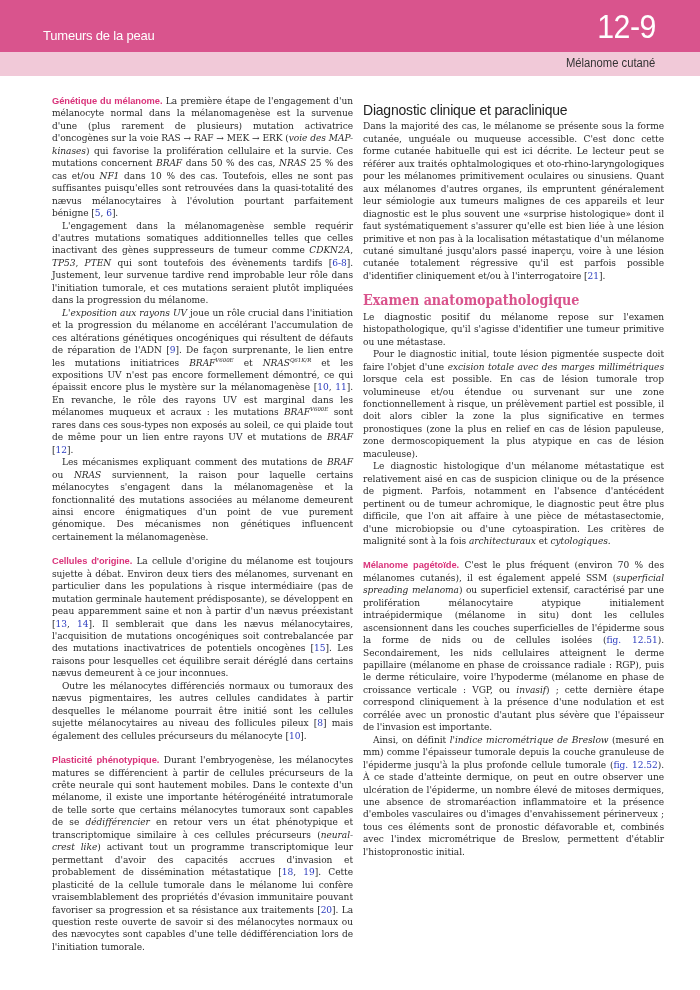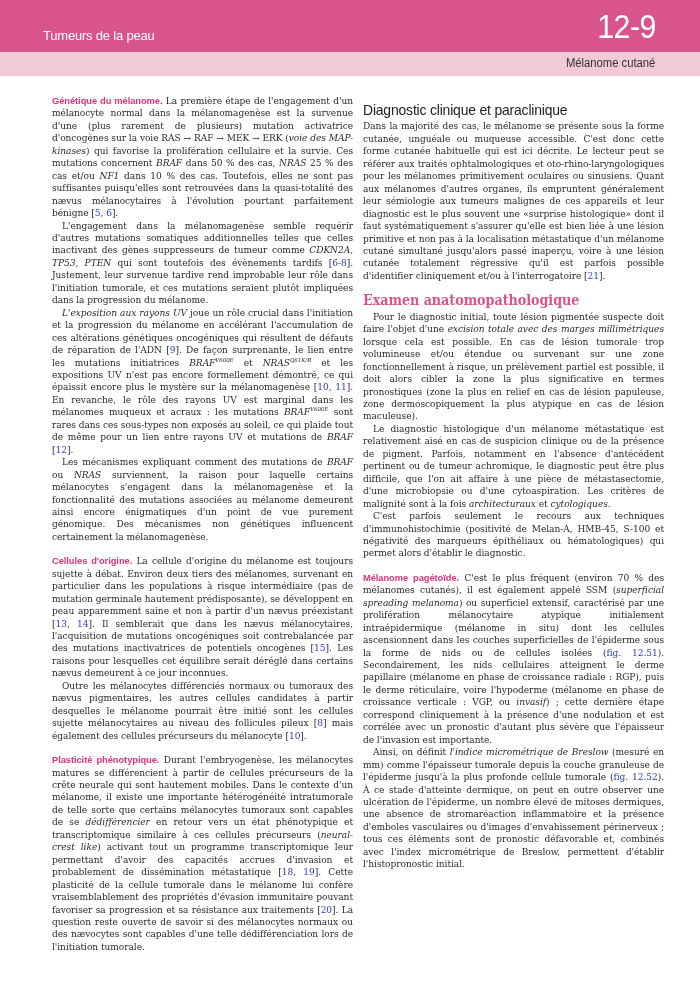--- a/index.html
+++ b/index.html
@@ -75,21 +75,21 @@
   <p><span>Outre les mélanocytes différenciés normaux ou tumoraux des nævus pigmentaires, les autres cellules candidates à partir desquelles le mélanome pourrait être initié sont les cellules sujette mélanocytaires au niveau des follicules pileux [</span><a class="ref">8</a><span>] mais également des cellules précurseurs du mélanocyte [</span><a class="ref">10</a><span>].</span></p>
 
   <p class="noindent gap"><span class="lead">Plasticité phénotypique.</span><span> Durant l'embryogenèse, les mélanocytes matures se différencient à partir de cellules précurseurs de la crête neurale qui sont hautement mobiles. Dans le contexte d'un mélanome, il existe une importante hétérogénéité intratumorale de telle sorte que certains mélanocytes tumoraux sont capables de se </span><i>dédifférencier</i><span> en retour vers un état phénotypique et transcriptomique similaire à ces cellules précurseurs (</span><i>neural-crest like</i><span>) activant tout un programme transcriptomique leur permettant d'avoir des capacités accrues d'invasion et probablement de dissémination métastatique [</span><a class="ref">18</a><span>, </span><a class="ref">19</a><span>]. Cette plasticité de la cellule tumorale dans le mélanome lui confère vraisemblablement des propriétés d'évasion immunitaire pouvant favoriser sa progression et sa résistance aux traitements [</span><a class="ref">20</a><span>]. La question reste ouverte de savoir si des mélanocytes normaux ou des nævocytes sont capables d'une telle dédifférenciation lors de l'initiation tumorale.</span></p>
 </div>
 
 <div class="col col-right">
   <div class="h2">Diagnostic clinique et paraclinique</div>
   <p class="noindent"><span>Dans la majorité des cas, le mélanome se présente sous la forme cutanée, unguéale ou muqueuse accessible. C'est donc cette forme cutanée habituelle qui est ici décrite. Le lecteur peut se référer aux traités ophtalmologiques et oto-rhino-laryngologiques pour les mélanomes primitivement oculaires ou sinusiens. Quant aux mélanomes d'autres organes, ils empruntent généralement leur sémiologie aux tumeurs malignes de ces appareils et leur diagnostic est le plus souvent une «surprise histologique» dont il faut systématiquement s'assurer qu'elle est bien liée à une lésion primitive et non pas à la localisation métastatique d'un mélanome cutané simultané jusqu'alors passé inaperçu, voire à une lésion cutanée totalement régressive qu'il est parfois possible d'identifier cliniquement et/ou à l'interrogatoire [</span><a class="ref">21</a><span>].</span></p>
 
   <div class="h2-pink">Examen anatomopathologique</div>
+  <p class="noindent">Le diagnostic positif du mélanome repose sur l'examen histopathologique, qu'il s'agisse d'identifier une tumeur primitive ou une métastase.</p>
   <p><span>Pour le diagnostic initial, toute lésion pigmentée suspecte doit faire l'objet d'une </span><i>excision totale avec des marges millimétriques</i><span> lorsque cela est possible. En cas de lésion tumorale trop volumineuse et/ou étendue ou survenant sur une zone fonctionnellement à risque, un prélèvement partiel est possible, il doit alors cibler la zone la plus significative en termes pronostiques (zone la plus en relief en cas de lésion papuleuse, zone dermoscopiquement la plus atypique en cas de lésion maculeuse).</span></p>
   <p><span>Le diagnostic histologique d'un mélanome métastatique est relativement aisé en cas de suspicion clinique ou de la présence de pigment. Parfois, notamment en l'absence d'antécédent pertinent ou de tumeur achromique, le diagnostic peut être plus difficile, que l'on ait affaire à une pièce de métastasectomie, d'une microbiopsie ou d'une cytoaspiration. Les critères de malignité sont à la fois </span><i>architecturaux</i><span> et </span><i>cytologiques</i><span>.</span></p>
-  <p>C'est parfois seulement le recours aux techniques d'immunohistochimie (positivité de Melan-A, HMB-45, S-100 et négativité des marqueurs épithéliaux ou hématologiques) qui permet alors d'établir le diagnostic.</p>
 
   <p class="noindent gap"><span class="lead">Mélanome pagétoïde.</span><span> C'est le plus fréquent (environ 70 % des mélanomes cutanés), il est également appelé SSM (</span><i>superficial spreading melanoma</i><span>) ou superficiel extensif, caractérisé par une prolifération mélanocytaire atypique initialement intraépidermique (mélanome in situ) dont les cellules ascensionnent dans les couches superficielles de l'épiderme sous la forme de nids ou de cellules isolées (</span><a class="ref">fig. 12.51</a><span>). Secondairement, les nids cellulaires atteignent le derme papillaire (mélanome en phase de croissance radiale : RGP), puis le derme réticulaire, voire l'hypoderme (mélanome en phase de croissance verticale : VGP, ou </span><i>invasif</i><span>) ; cette dernière étape correspond cliniquement à la présence d'une nodulation et est corrélée avec un pronostic d'autant plus sévère que l'épaisseur de l'invasion est importante.</span></p>
   <p><span>Ainsi, on définit </span><i>l'indice micrométrique de Breslow</i><span> (mesuré en mm) comme l'épaisseur tumorale depuis la couche granuleuse de l'épiderme jusqu'à la plus profonde cellule tumorale (</span><a class="ref">fig. 12.52</a><span>). À ce stade d'atteinte dermique, on peut en outre observer une ulcération de l'épiderme, un nombre élevé de mitoses dermiques, une absence de stromaréaction inflammatoire et la présence d'emboles vasculaires ou d'images d'envahissement périnerveux ; tous ces éléments sont de pronostic défavorable et, combinés avec l'index micrométrique de Breslow, permettent d'établir l'histopronostic initial.</span></p>
 </div>
 
 <div class="page-number">679</div>
 
 </body></html>

